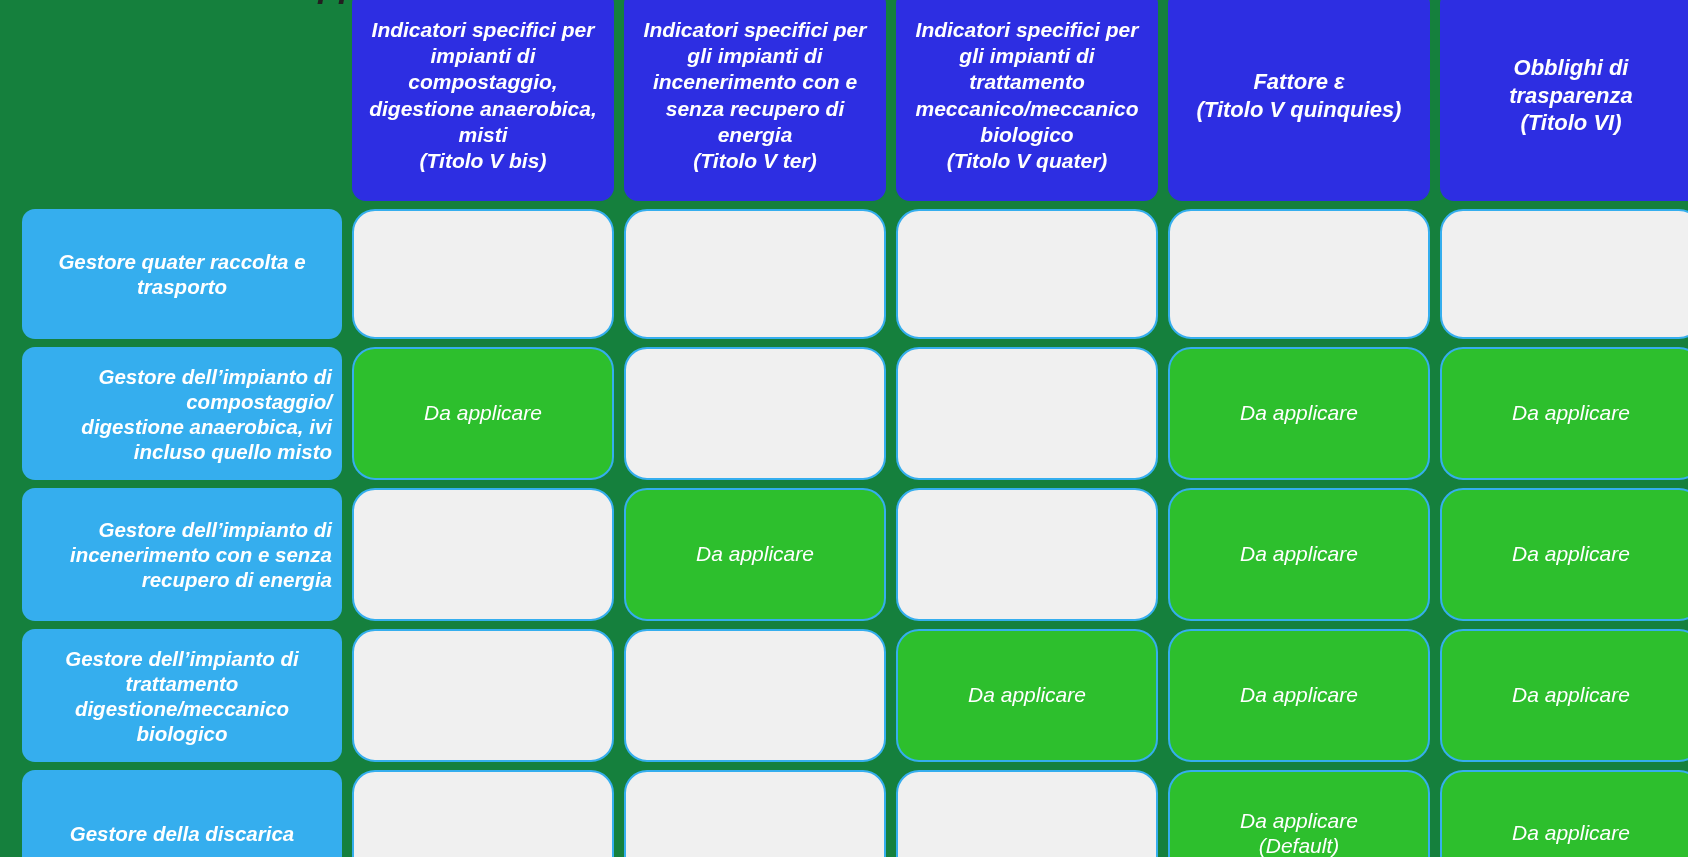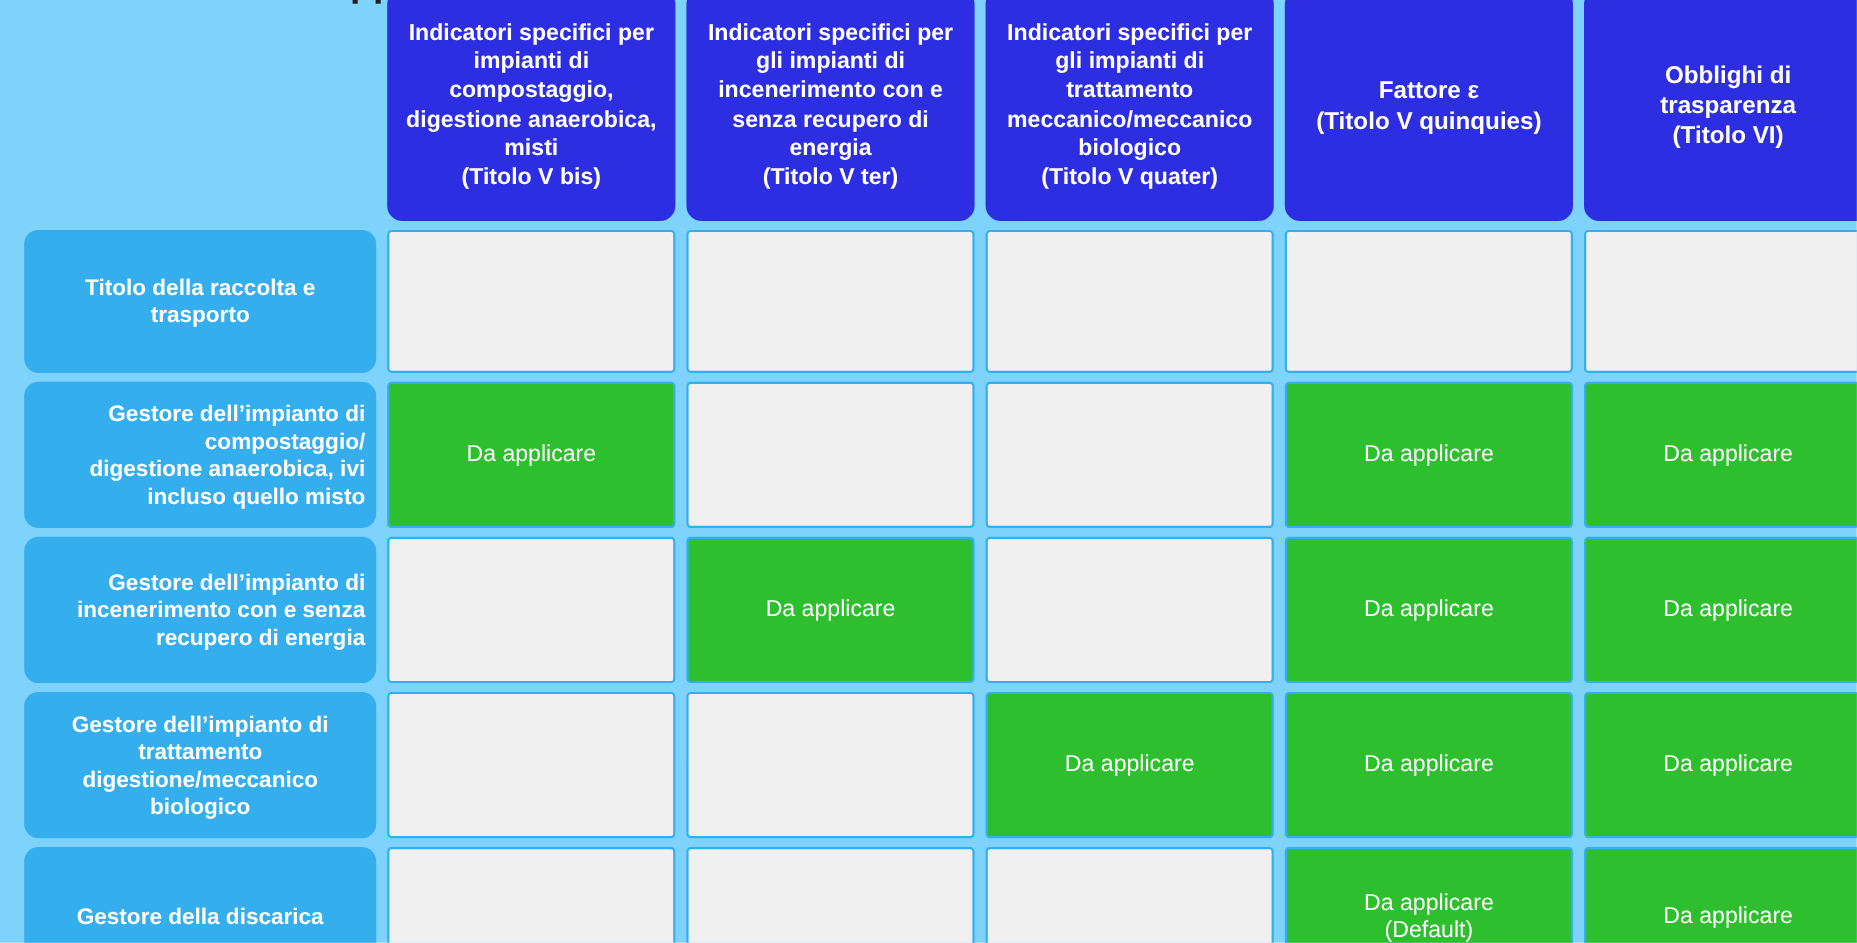--- a/index.html
+++ b/index.html
@@ -13,22 +13,23 @@
     height: 857px;
     overflow: hidden;
     font-family: "Liberation Sans", sans-serif;
     -webkit-font-smoothing: antialiased;
   }
 
   .board {
     position: relative;
     width: 1688px;
     height: 857px;
-    background: #7dd3fc;
+    background: #15803d;
     box-sizing: border-box;
+    font-style: italic;
   }
 
   
   .clipped-title {
     position: absolute;
     left: 130px;
     top: -34px;
     width: 560px;
     font-size: 34px;
     font-weight: bold;
@@ -89,21 +90,21 @@
     font-weight: bold;
     font-size: 20.5px;
     border-radius: 13px;
     line-height: 1.22;
   }
 
   
   .body-cell {
     border: 2px solid #35aeee;
     background: #f0f0f0;
-    border-radius: 4px;
+    border-radius: 23px;
     color: #ffffff;
     font-size: 21px;
     font-weight: normal;
     align-items: center;
   }
   .body-cell.filled {
     background: #2dbf2d;
     border-color: #35aeee;
   }
   .body-cell .txt {
@@ -126,21 +127,21 @@
       <div class="cell col-head" style="white-space: pre-line;">Indicatori specifici per impianti di compostaggio, digestione anaerobica, misti
 (Titolo V bis)</div>
       <div class="cell col-head" style="white-space: pre-line;">Indicatori specifici per gli impianti di incenerimento con e senza recupero di energia
 (Titolo V ter)</div>
       <div class="cell col-head" style="white-space: pre-line;">Indicatori specifici per gli impianti di trattamento meccanico/meccanico biologico
 (Titolo V quater)</div>
       <div class="cell col-head short" style="white-space: pre-line;">Fattore ε
 (Titolo V quinquies)</div>
       <div class="cell col-head short" style="white-space: pre-line;">Obblighi di trasparenza
 (Titolo VI)</div>
-      <div class="cell row-head" style="white-space: pre-line;">Titolo della raccolta e trasporto</div>
+      <div class="cell row-head" style="white-space: pre-line;">Gestore quater raccolta e trasporto</div>
       <div class="cell body-cell">
         <span class="txt"></span>
       </div>
       <div class="cell body-cell">
         <span class="txt"></span>
       </div>
       <div class="cell body-cell">
         <span class="txt"></span>
       </div>
       <div class="cell body-cell">

